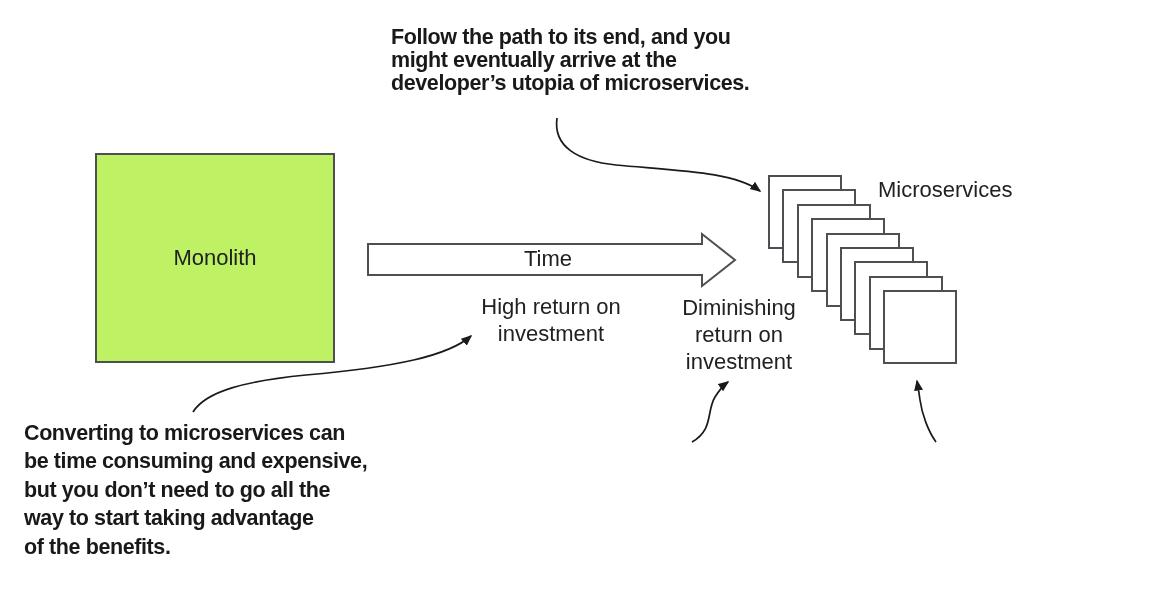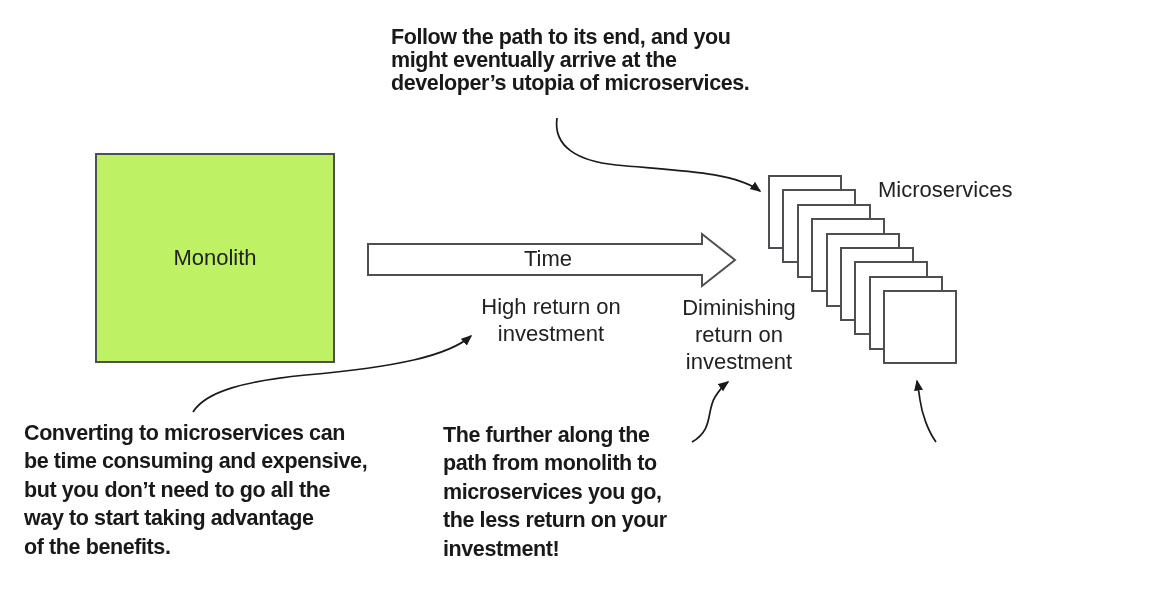--- a/index.html
+++ b/index.html
@@ -131,19 +131,14 @@
   <div class="label" id="microservices-label">Microservices</div>
 
   <div class="annotation" id="annotation-top">Follow the path to its end, and you
 might eventually arrive at the
 developer’s utopia of microservices.</div>
   <div class="annotation" id="annotation-bottom-left">Converting to microservices can
 be time consuming and expensive,
 but you don’t need to go all the
 way to start taking advantage
 of the benefits.</div>
-  <div class="annotation" id="annotation-bottom-middle">The further along the
-path from monolith to
-microservices you go,
-the less return on your
-investment!</div>
 
 </div>
 
 </body></html>

